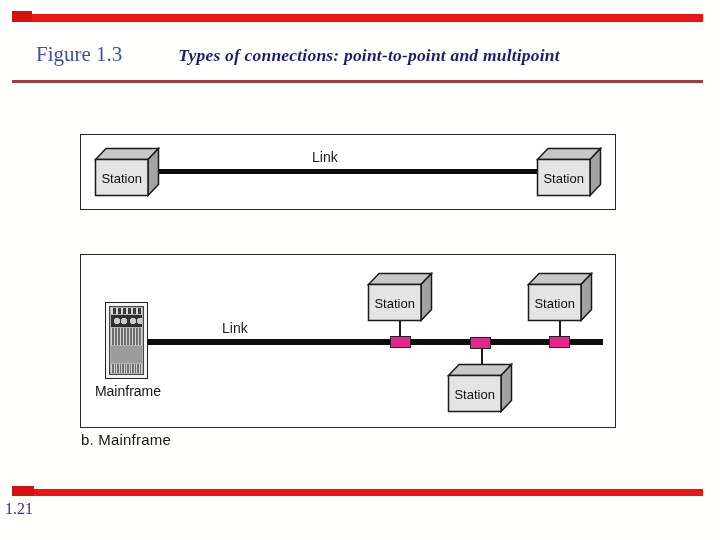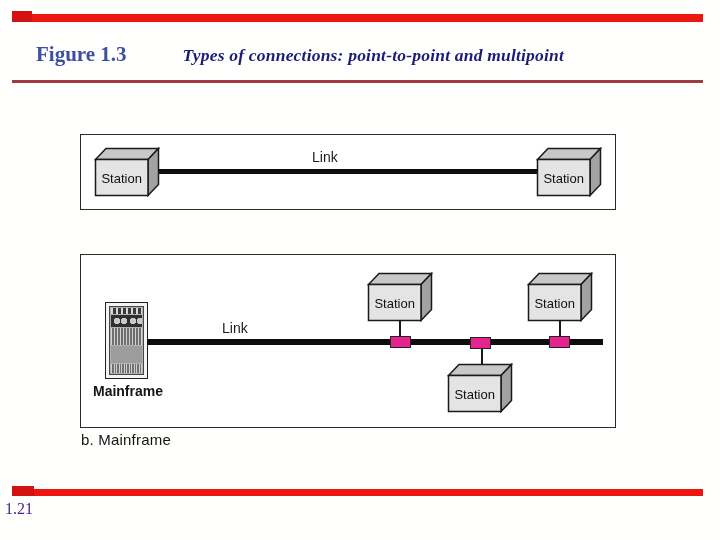--- a/index.html
+++ b/index.html
@@ -13,21 +13,21 @@
   .block { position:absolute; background:#d31111; }
   .divider { position:absolute; background:#a33a41; }
 
   .top-bar    { left:12px; top:14px;  width:691px; height:8px; }
   .top-block  { left:12px; top:11px;  width:20px;  height:11px; }
   .mid-rule   { left:12px; top:80px;  width:691px; height:3px; }
   .bot-bar    { left:12px; top:489px; width:691px; height:7px; }
   .bot-block  { left:12px; top:486px; width:22px;  height:10px; }
 
   .title-row { position:absolute; left:36px; top:42px; display:flex; align-items:baseline; gap:13px; white-space:nowrap; }
-  .fig-label { font-family:"Liberation Serif", serif; font-weight:bold; font-size:21px; color:#3c50a2; }
+  .fig-label { font-family:"Liberation Serif", serif; font-weight:normal; font-size:21px; color:#3c50a2; }
   .fig-title { font-family:"Liberation Serif", serif; font-weight:bold; font-style:italic; font-size:17.5px; color:#1c1c78; letter-spacing:0.2px;margin-left:43px; }
 
   .page-number { position:absolute; left:5px; top:500px; font-family:"Liberation Serif", serif; font-size:16px; color:#4c1d95; }
 
   
   .frame { position:absolute; border:1.6px solid #2b2b2b; background:#ffffff; box-sizing:border-box; }
   .frame-a { left:80px; top:134px; width:536px; height:76px; }
   .frame-b { left:80px; top:254px; width:536px; height:174px; }
 
   .caption { position:absolute; font-size:15px; color:#151515; letter-spacing:0.2px; }
@@ -68,21 +68,21 @@
   .mf-reels { height:12px; background-color:#2f2f2f;
     background-image:
       radial-gradient(circle 3.5px at 6px 6px,  #c9c9c9 97%, transparent),
       radial-gradient(circle 3.5px at 13px 6px, #c9c9c9 97%, transparent),
       radial-gradient(circle 3.5px at 22px 6px, #c9c9c9 97%, transparent),
       radial-gradient(circle 3.5px at 29px 6px, #c9c9c9 97%, transparent); }
   .mf-stripes { height:17px; background:repeating-linear-gradient(90deg,#d2d2d2 0 1px,#6e6e6e 1px 3px); }
   .mf-plain { flex:1; background:#9c9c9c; }
   .mf-stripes2 { height:9px; background:repeating-linear-gradient(90deg,#d2d2d2 0 1px,#707070 1px 2.5px); }
 
-  .mainframe-label { position:absolute; left:90px; top:383px; width:76px; text-align:center; font-size:14px; color:#141414;font-weight:bold; }
+  .mainframe-label { position:absolute; left:90px; top:383px; width:76px; text-align:center; font-size:14px; color:#141414; }
 
   svg text { font-family:"Liberation Sans", sans-serif; }
 </style>
 </head>
 <body>
 
 <div class="slide">
 
   <div class="bar top-bar"></div>
   <div class="block top-block"></div>

